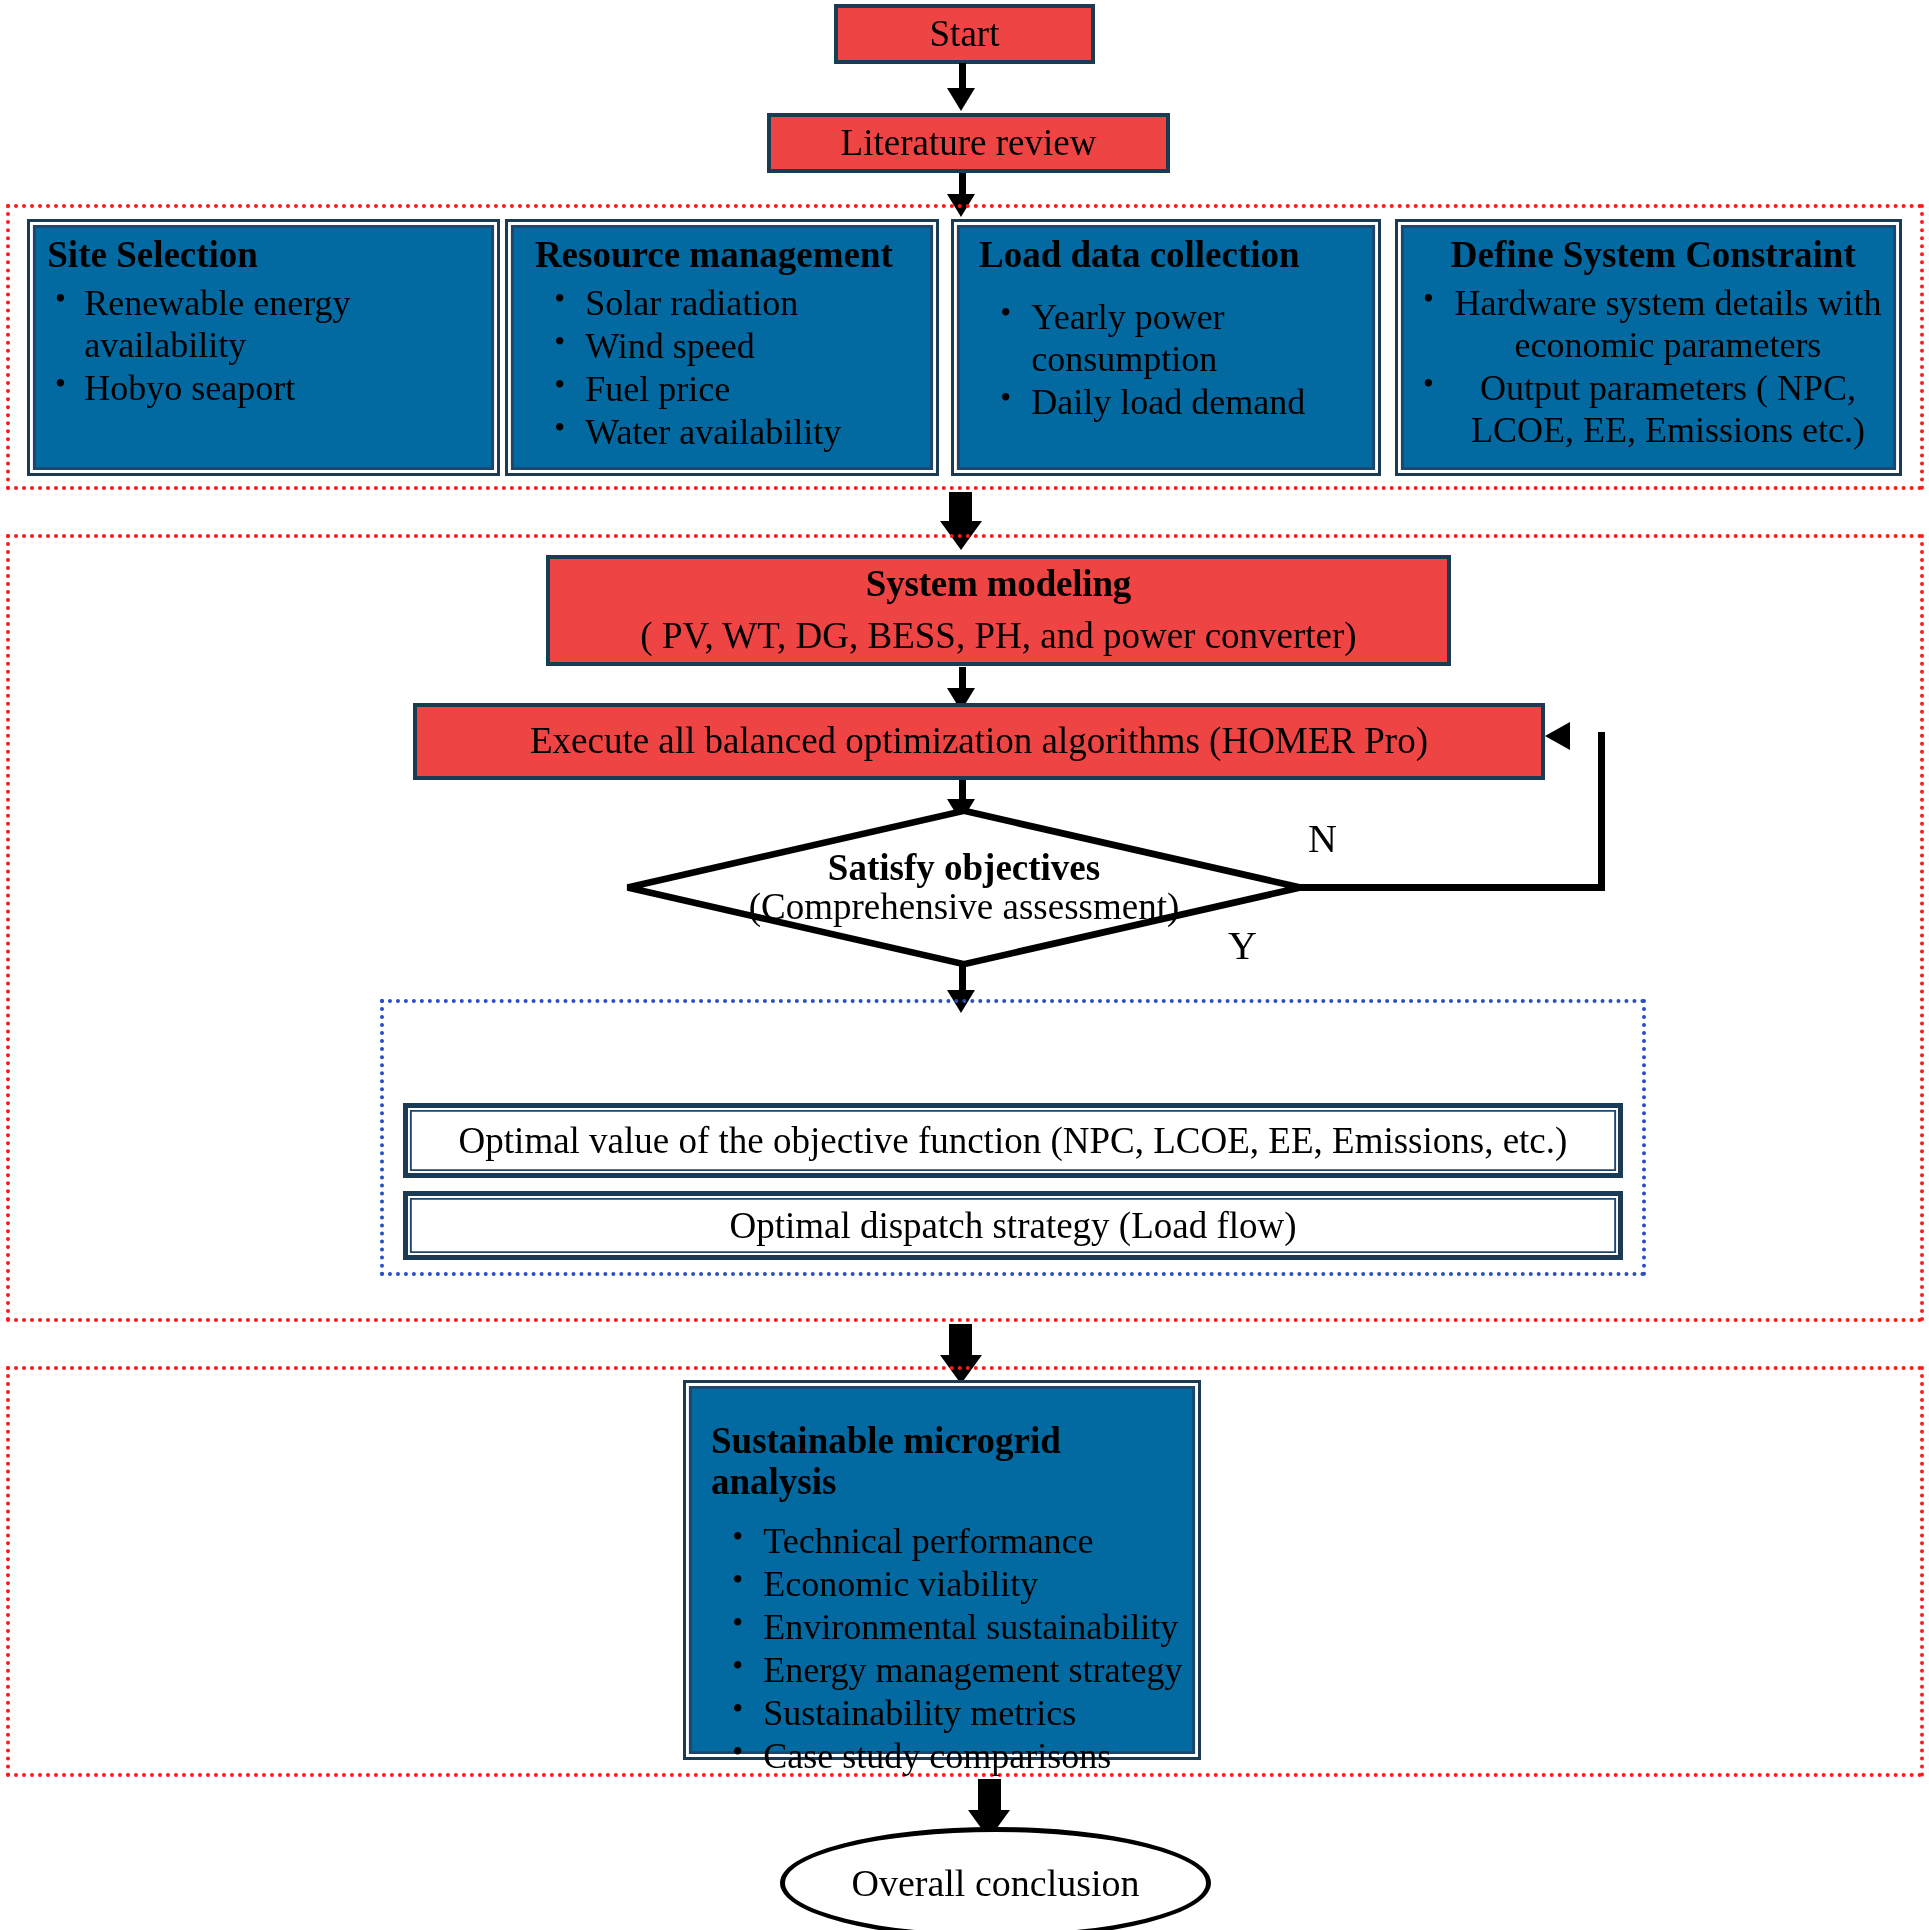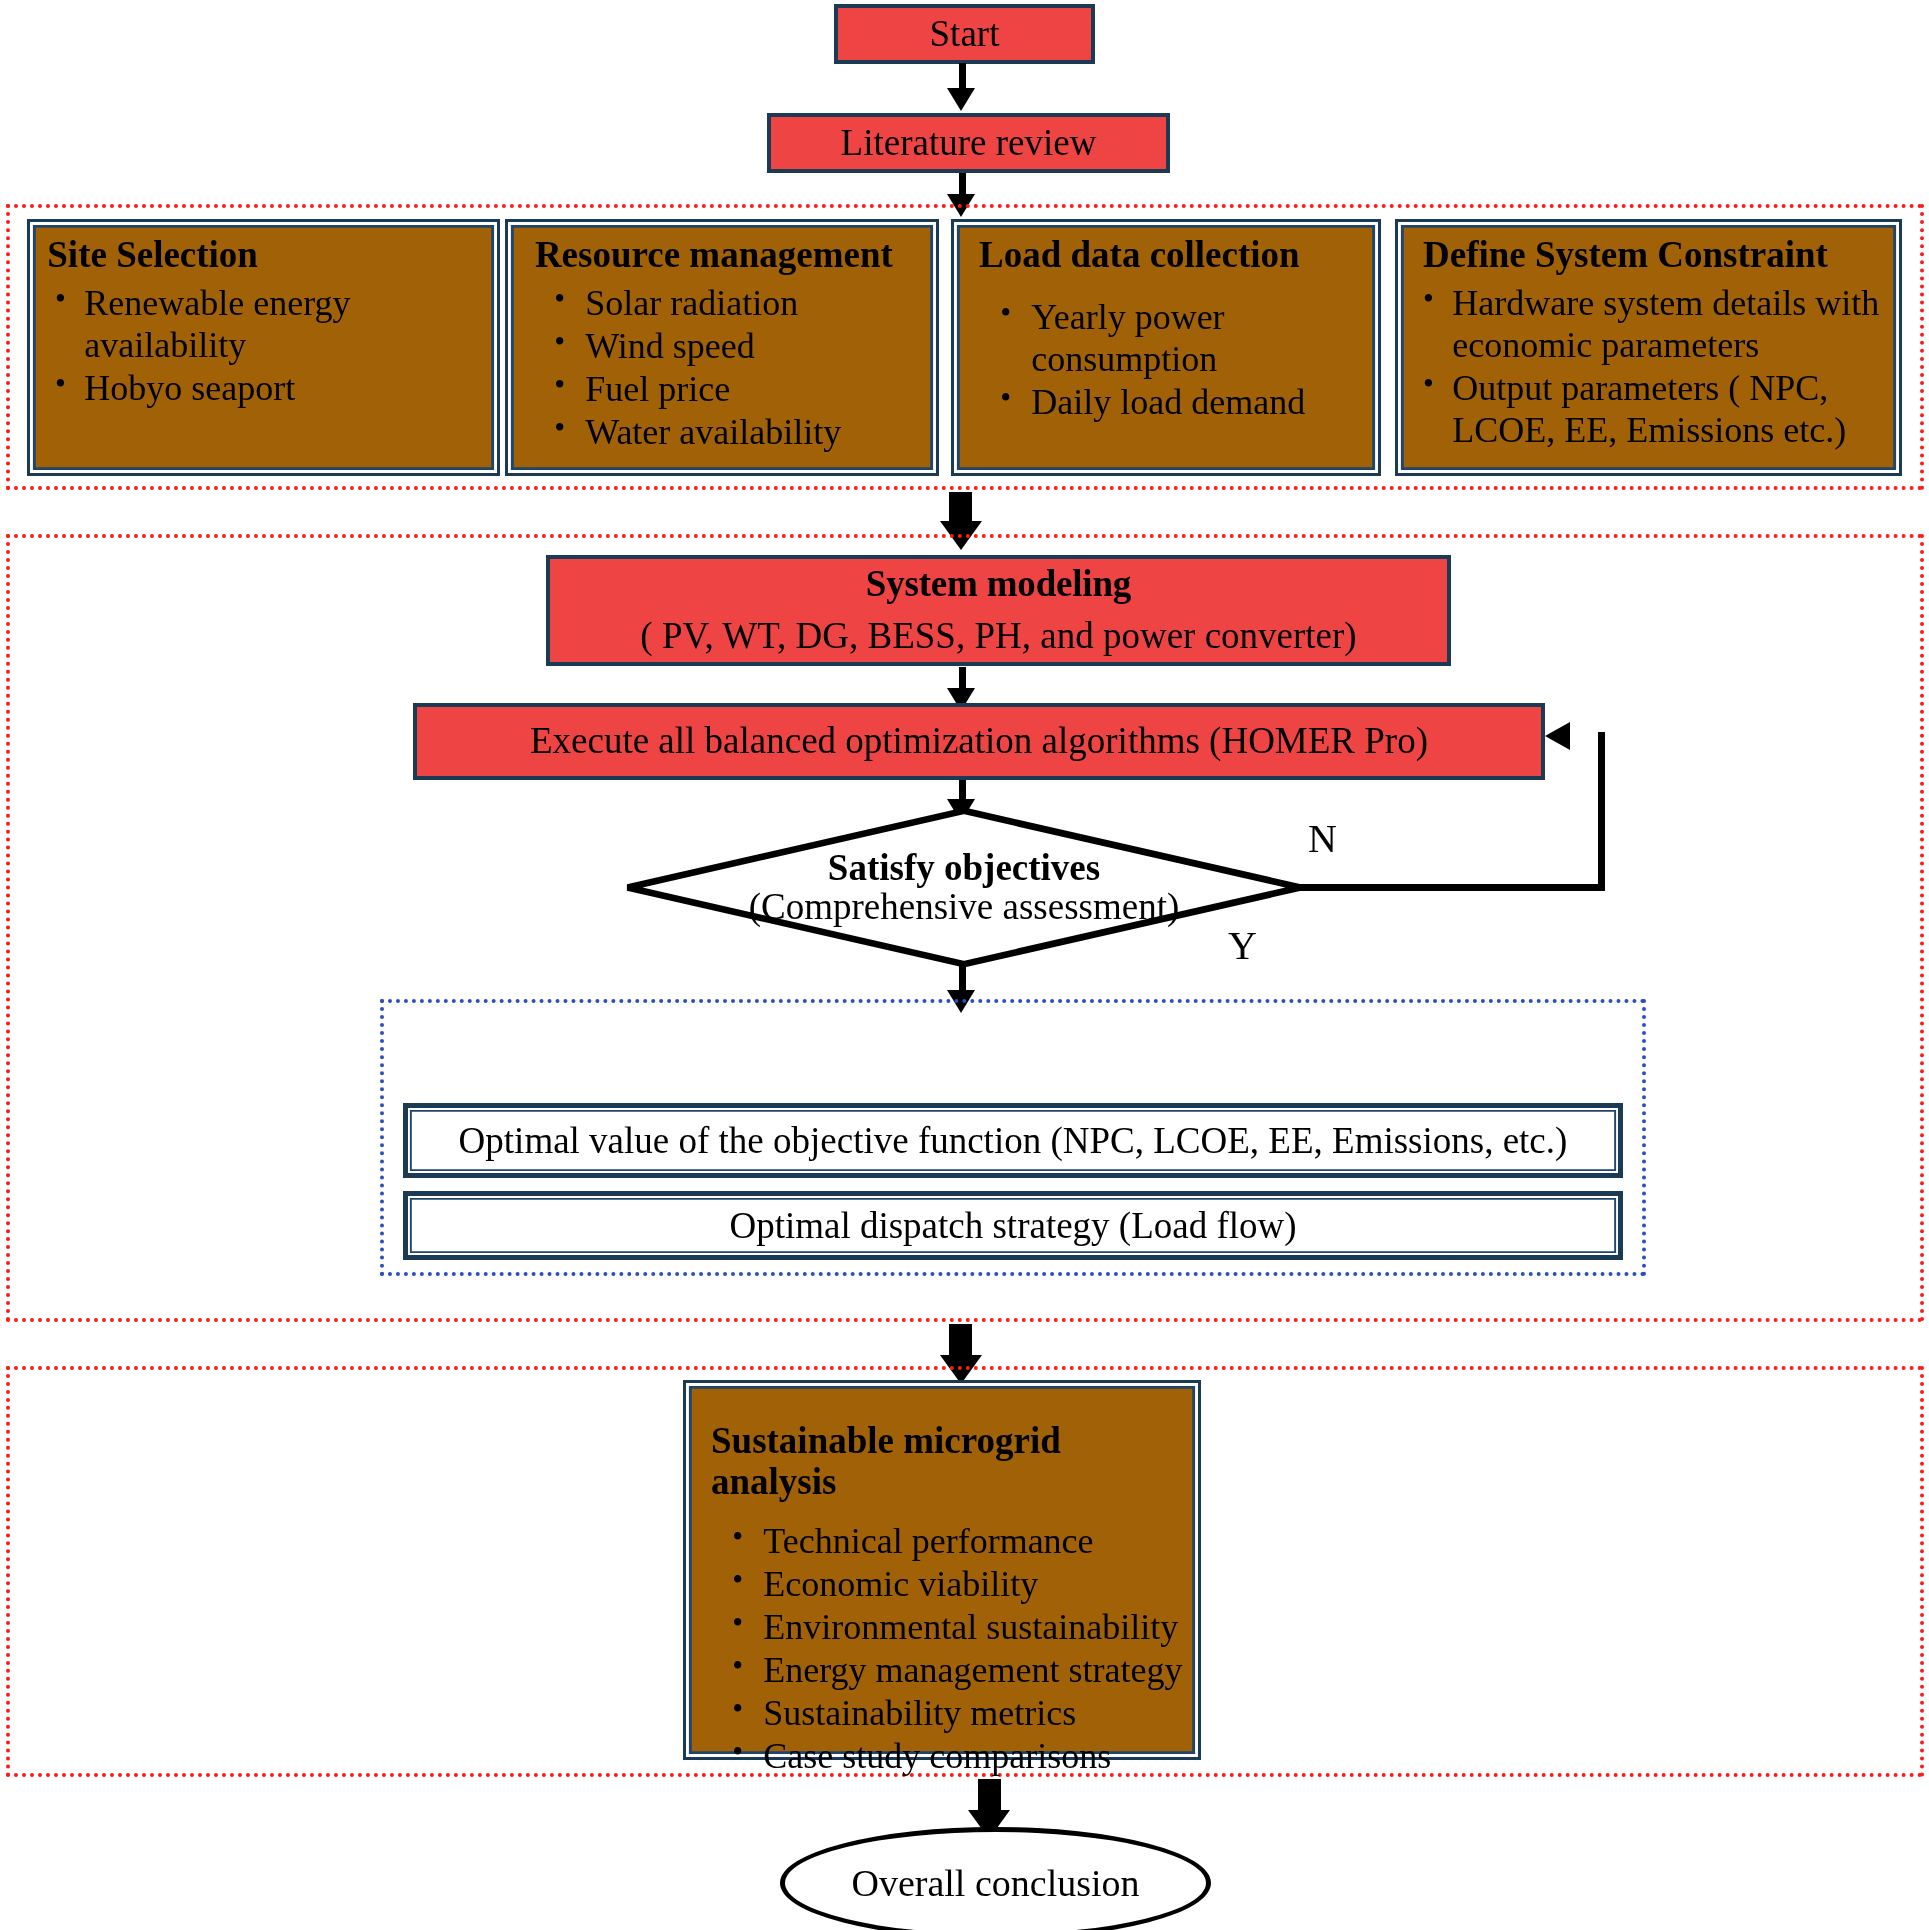--- a/index.html
+++ b/index.html
@@ -50,21 +50,21 @@
     font-size: 37px;
     line-height: 1.12;
     letter-spacing: -0.2px;
   }
   .body-txt {
     font-size: 37px;
     line-height: 1.2;
   }
 
   .panel {
-    background: #a16207;
+    background: #0369a1;
     border: 3.8px solid #1b3a54;
     box-shadow: inset 0 0 0 2.9px #ffffff, inset 0 0 0 5.8px #20456a;
     box-sizing: border-box;
     padding: 13.4px 15.4px 13.4px 17.3px;
     text-align: left;
   }
   .panel h4 {
     margin: 0 0 5.8px 0;
     font-size: 37px;
     font-weight: bold;
@@ -198,21 +198,21 @@
   </div>
 
   <div class="abs panel" style="left:951px; top:219px; width:430px; height:257px;">
     <h4 class="indent-b">Load data collection</h4>
     <ul class="ind" style="margin-top:20px;">
       <li>Yearly power consumption</li>
       <li>Daily load demand</li>
     </ul>
   </div>
 
-  <div class="abs panel" style="left:1395px; top:219px; width:507px; height:257px;">
+  <div class="abs panel" style="left:1395px; top:219px; width:507px; height:257px;text-align:center;">
     <h4 class="indent-b">Define System Constraint</h4>
     <ul>
       <li>Hardware system details with economic parameters</li>
       <li> Output parameters ( NPC, LCOE, EE, Emissions etc.)</li>
     </ul>
   </div>
 
   <div class="vline thick-stem" style="left:949px; top:492px; width:23px; height:33px;"></div>
   <div class="arrowhead-down fat" style="left:940px; top:521px;"></div>
 

